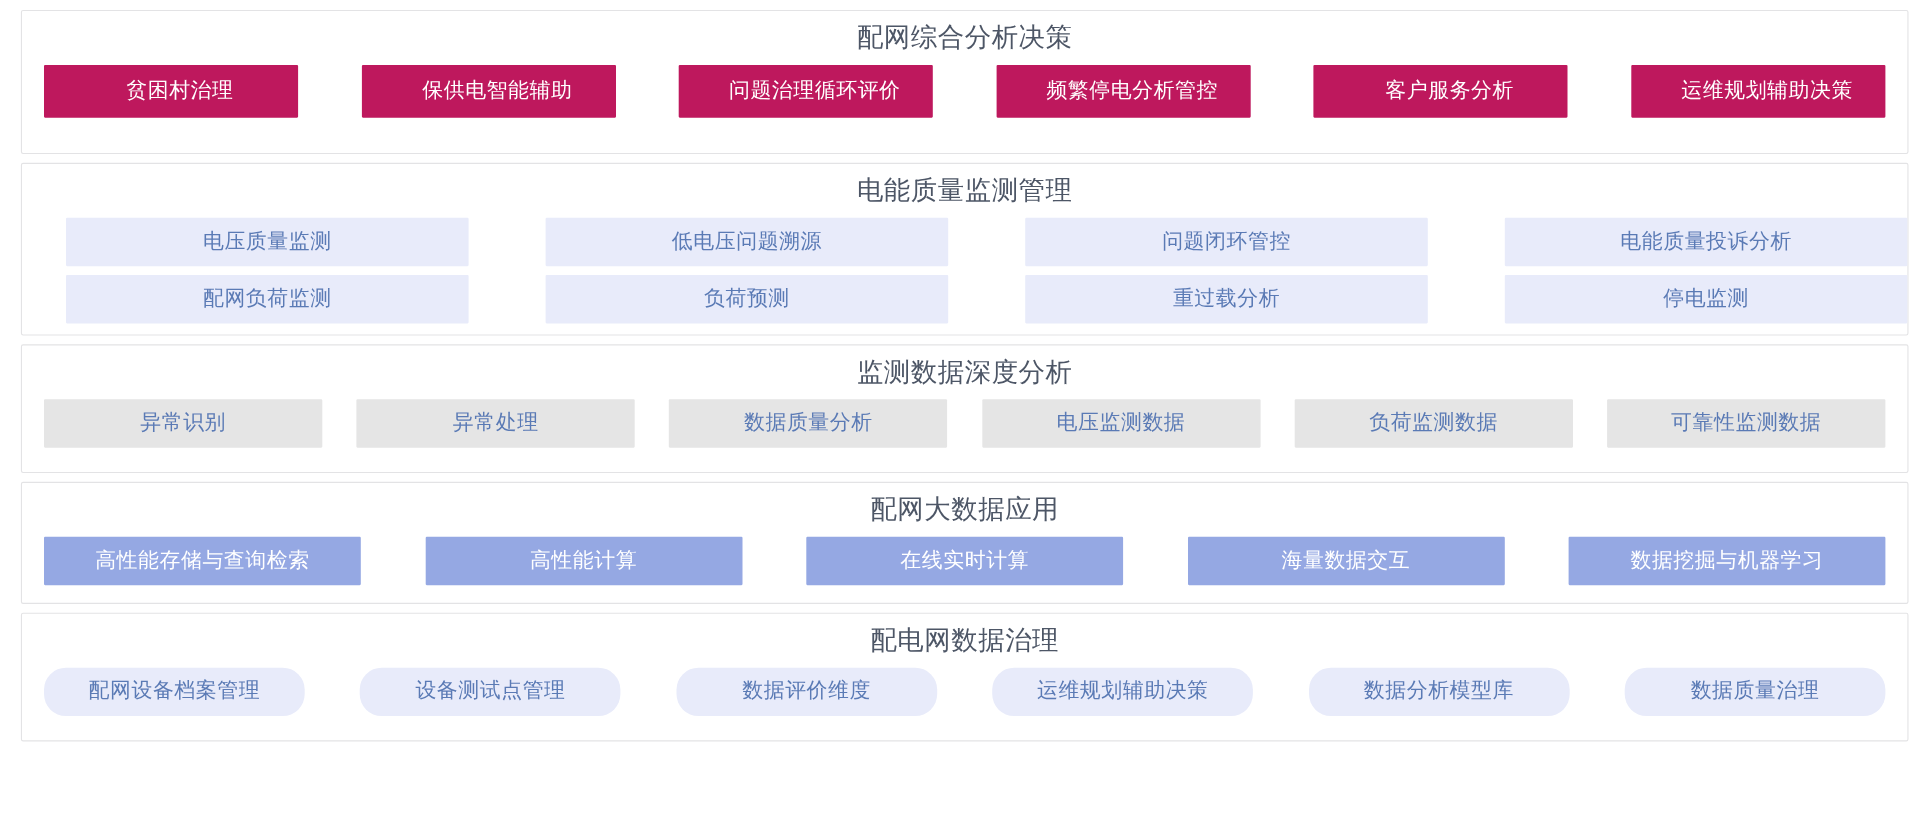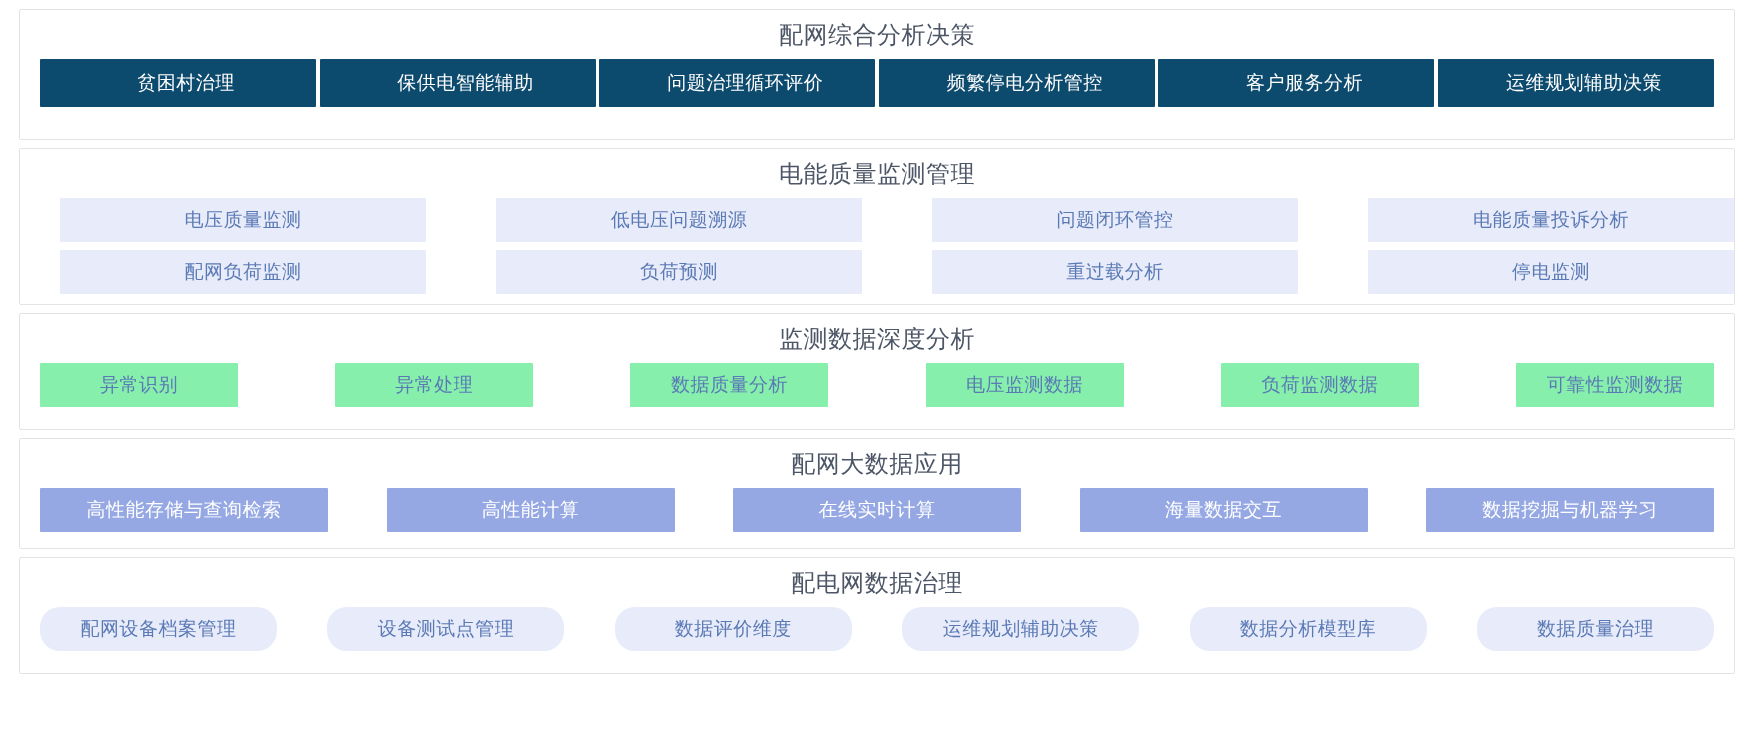--- a/index.html
+++ b/index.html
@@ -68,42 +68,42 @@
     border-radius: 1px;
     flex: 0 0 auto;
     cursor: pointer;
     user-select: none;
   }
 
   
   .s1 { height: 131px; }
   .s1 .btn-row { height: 48px; }
   .s1 .btn {
-    background: #0c4a6e;
+    background: #be185d;
     color: #ffffff;
-    width: 276px;
+    width: 231px;
     padding-left: 16px;
   }
 
   
   .s2 { height: 157px; }
   .s2 .btn-row { height: 44px; margin-left: 20px; }
   .s2 .btn {
     background: #e8ebfa;
     color: #5a7ab5;
     width: 366px;
   }
 
   
   .s3 { height: 117px; }
   .s3 .btn-row { height: 44px; }
   .s3 .btn {
-    background: #86efac;
+    background: #e5e5e5;
     color: #5a7ab5;
-    width: 198px;
+    width: 253px;
   }
 
   
   .s4 { height: 111px; }
   .s4 .btn-row { height: 44px; }
   .s4 .btn {
     background: #95a8e3;
     color: #ffffff;
     width: 288px;
   }

